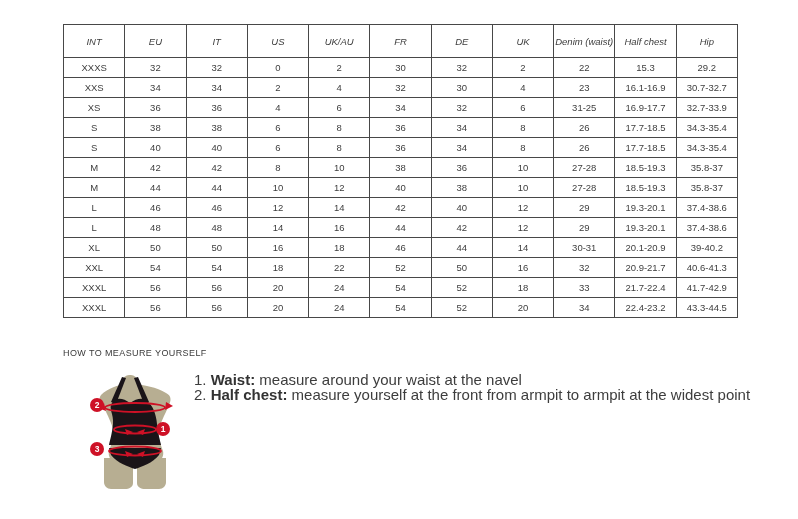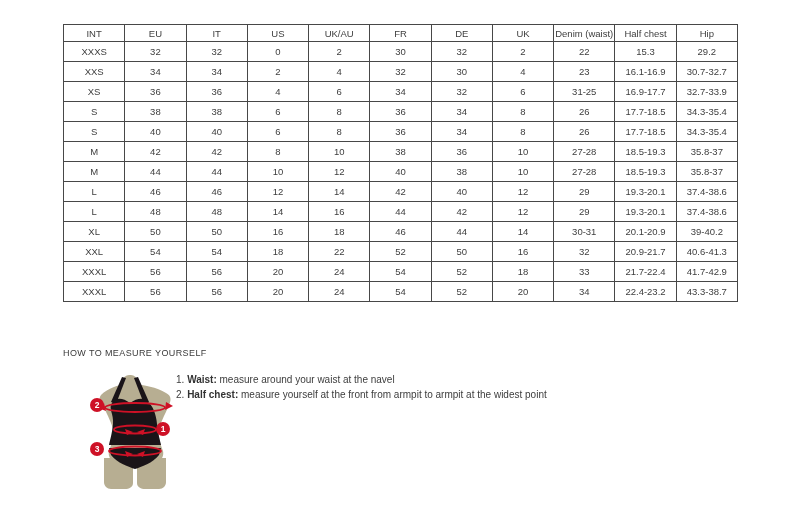--- a/index.html
+++ b/index.html
@@ -12,31 +12,31 @@
   
   table.size-table {
     position:absolute; left:63px; top:24px; width:675px;
     border-collapse:collapse; table-layout:fixed;
     font-size:9.5px; color:#3d3d3d;
   }
   table.size-table th, table.size-table td {
     border:1px solid #474747; text-align:center; vertical-align:middle;
     padding:0 1px; font-weight:normal; white-space:nowrap; overflow:hidden;
   }
-  table.size-table th { height:17px; }
+  table.size-table th { height:33px;font-style:italic; }
   table.size-table td { height:20px; }
   table.size-table { border:1px solid #3c3c3c; }
 
   
   .measure-title {
     position:absolute; left:63px; top:348px;
     font-size:9px; font-weight:normal; letter-spacing:0.4px; color:#3a3a3a;
   }
   .measure-steps {
-    position:absolute; left:176px; top:372px; font-size:10px; color:#3d3d3d;
+    position:absolute; left:194px; top:372px; font-size:15px; color:#3d3d3d;
   }
   .measure-steps .step { height:15px; line-height:15px; white-space:nowrap; }
   .measure-steps b { font-weight:bold; color:#333333; }
 
   
   .figure-wrap { position:absolute; left:85px; top:372px; width:105px; height:132px; }
   .figure-wrap svg { display:block; width:105px; height:132px; }
 </style>
 </head>
 <body>
@@ -220,21 +220,21 @@
           <td>XXXL</td>
           <td>56</td>
           <td>56</td>
           <td>20</td>
           <td>24</td>
           <td>54</td>
           <td>52</td>
           <td>20</td>
           <td>34</td>
           <td>22.4-23.2</td>
-          <td>43.3-38.7</td>
+          <td>43.3-44.5</td>
         </tr>
       </tbody>
   </table>
 
   <div class="measure-title">HOW TO MEASURE YOURSELF</div>
 
   <div class="measure-steps">
       <div class="step"><span>1. </span><b>Waist:</b><span> measure around your waist at the navel</span></div>
       <div class="step"><span>2. </span><b>Half chest:</b><span> measure yourself at the front from armpit to armpit at the widest point</span></div>
     </div>

